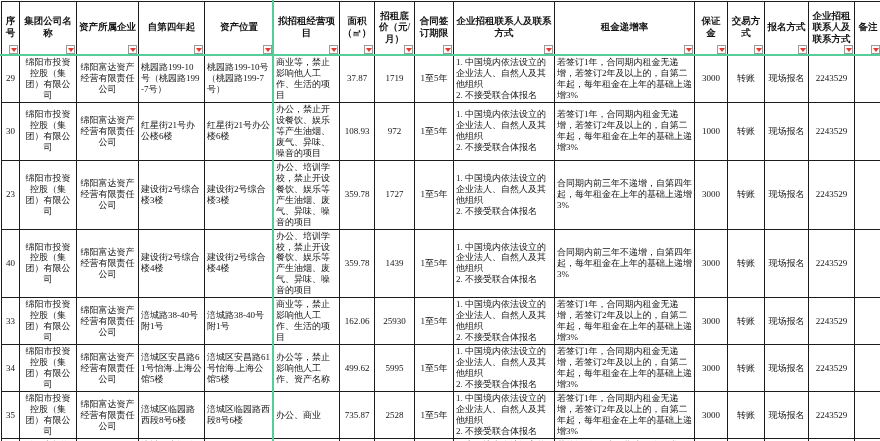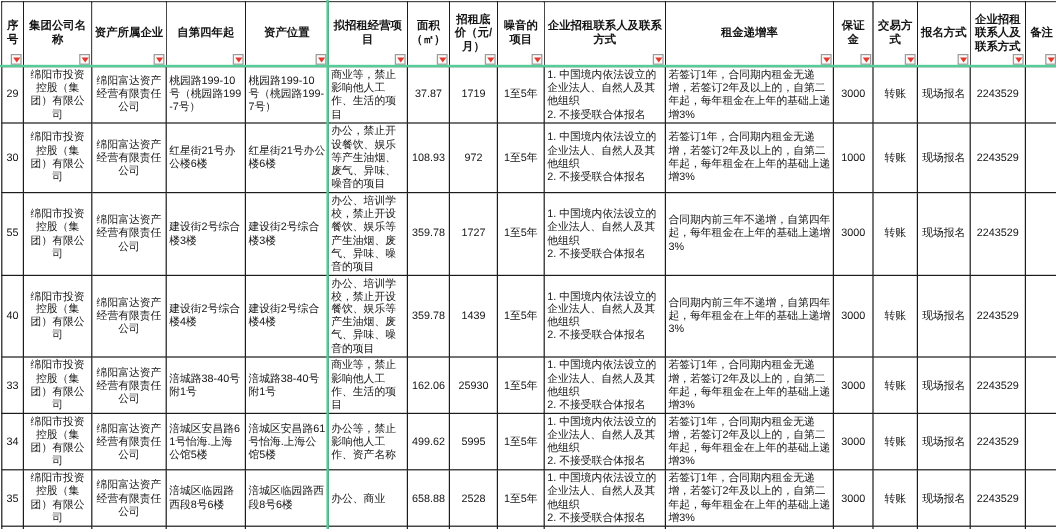--- a/index.html
+++ b/index.html
@@ -3,21 +3,21 @@
 <meta charset="utf-8">
 <style>
   :root{
     --freeze:#55cd99;
     --arrow:#e03a2f;
     --grid:#1c1c1c;
   }
   html,body{margin:0;padding:0;background:#fff;}
   .screen{
     position:relative;width:880px;height:441px;background:#fff;overflow:hidden;
-    font-family:Liberation Sans, sans-serif;color:#141414;
+    font-family:Liberation Serif, serif;color:#141414;
   }
   table{border-collapse:collapse;table-layout:fixed;width:877px;margin:1px 0 0 1px;}
   th,td{
     border:1px solid var(--grid);
     font-size:9px;line-height:1.22;
     padding:1px 2px;vertical-align:middle;overflow:hidden;
     white-space:pre-wrap;word-break:break-all;
   }
   th{
     font-weight:bold;font-size:9.5px;text-align:center;position:relative;
@@ -64,21 +64,21 @@
     <thead>
       <tr id="header-row" style="height: 54px;">
           <th><span>序号</span><span class="filter"></span></th>
           <th><span>集团公司名称</span><span class="filter"></span></th>
           <th><span>资产所属企业</span><span class="filter"></span></th>
           <th><span>自第四年起</span><span class="filter"></span></th>
           <th><span>资产位置</span><span class="filter"></span></th>
           <th><span>拟招租经营项目</span><span class="filter"></span></th>
           <th><span>面积（㎡）</span><span class="filter"></span></th>
           <th><span>招租底价（元/月）</span><span class="filter"></span></th>
-          <th><span>噪音的项目</span><span class="filter"></span></th>
+          <th><span>合同签订期限</span><span class="filter"></span></th>
           <th><span>企业招租联系人及联系方式</span><span class="filter"></span></th>
           <th><span>租金递增率</span><span class="filter"></span></th>
           <th><span>保证金</span><span class="filter"></span></th>
           <th><span>交易方式</span><span class="filter"></span></th>
           <th><span>报名方式</span><span class="filter"></span></th>
           <th><span>企业招租联系人及联系方式</span><span class="filter"></span></th>
           <th><span>备注</span><span class="filter"></span></th>
         </tr>
     </thead>
     <tbody id="body-rows">
@@ -114,21 +114,21 @@
           <td class="left">1. 中国境内依法设立的企业法人、自然人及其他组织
 2. 不接受联合体报名</td>
           <td class="left">若签订1年，合同期内租金无递增，若签订2年及以上的，自第二年起，每年租金在上年的基础上递增3%</td>
           <td class="center">1000</td>
           <td class="center">转账</td>
           <td class="center">现场报名</td>
           <td class="center">2243529</td>
           <td class="center"></td>
         </tr>
         <tr style="height: 38px;">
-          <td class="center">55</td>
+          <td class="center">23</td>
           <td class="center">绵阳市投资控股（集团）有限公司</td>
           <td class="center">绵阳富达资产经营有限责任公司</td>
           <td class="left">建设街2号综合楼3楼</td>
           <td class="left">建设街2号综合楼3楼</td>
           <td class="left">办公、培训学校，禁止开设餐饮、娱乐等产生油烟、废气、异味、噪音的项目</td>
           <td class="center">359.78</td>
           <td class="center">1727</td>
           <td class="center">1至5年</td>
           <td class="left">1. 中国境内依法设立的企业法人、自然人及其他组织
 2. 不接受联合体报名</td>
@@ -196,21 +196,21 @@
           <td class="center">2243529</td>
           <td class="center"></td>
         </tr>
         <tr style="height: 32px;">
           <td class="center">35</td>
           <td class="center">绵阳市投资控股（集团）有限公司</td>
           <td class="center">绵阳富达资产经营有限责任公司</td>
           <td class="left">涪城区临园路西段8号6楼</td>
           <td class="left">涪城区临园路西段8号6楼</td>
           <td class="left">办公、商业</td>
-          <td class="center">658.88</td>
+          <td class="center">735.87</td>
           <td class="center">2528</td>
           <td class="center">1至5年</td>
           <td class="left">1. 中国境内依法设立的企业法人、自然人及其他组织
 2. 不接受联合体报名</td>
           <td class="left">若签订1年，合同期内租金无递增，若签订2年及以上的，自第二年起，每年租金在上年的基础上递增3%</td>
           <td class="center">3000</td>
           <td class="center">转账</td>
           <td class="center">现场报名</td>
           <td class="center">2243529</td>
           <td class="center"></td>

